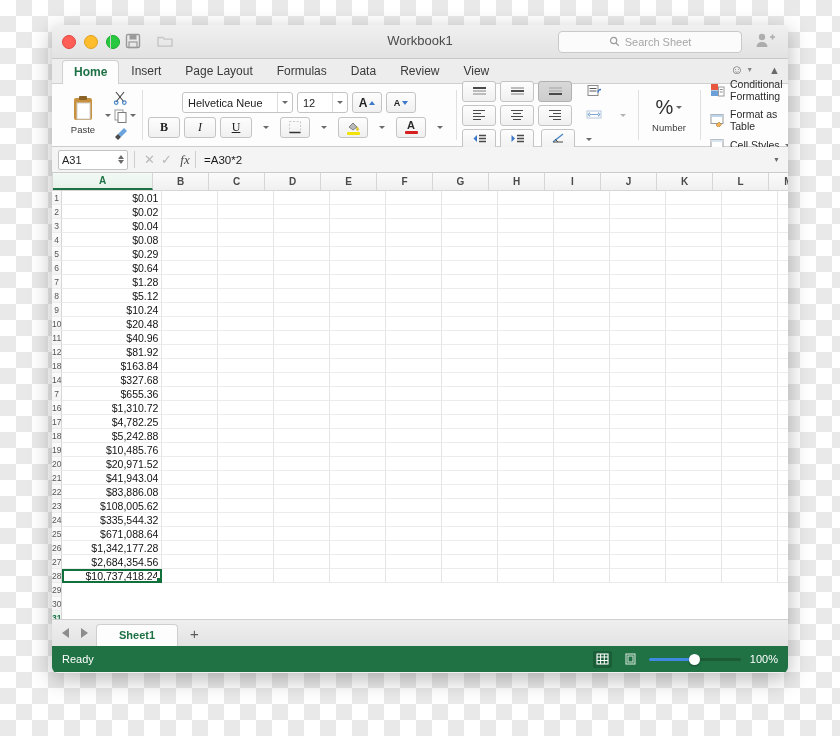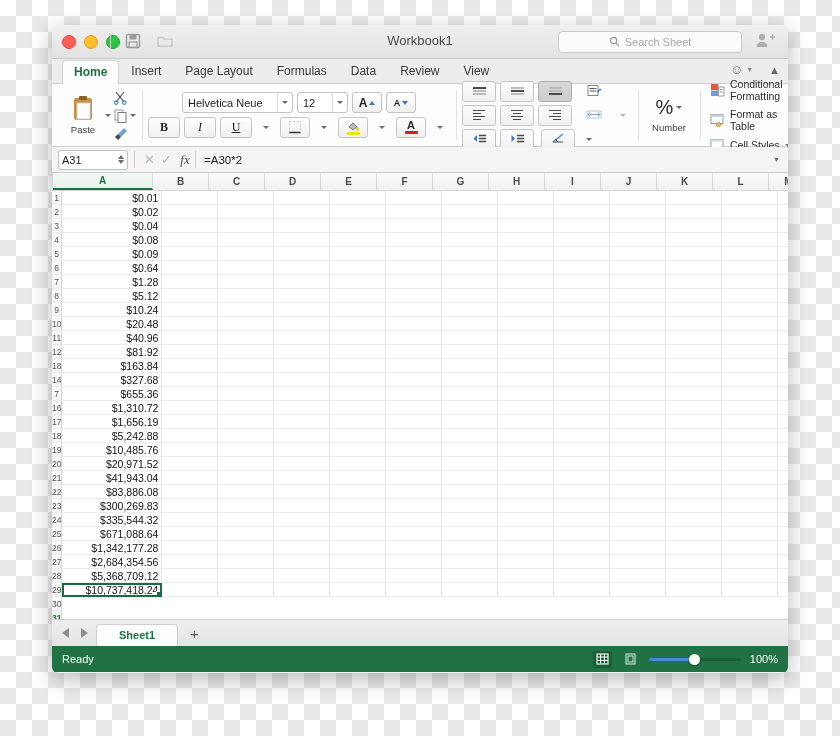--- a/index.html
+++ b/index.html
@@ -671,21 +671,21 @@
             <div class="cell" style="width: 56px;"></div>
             <div class="cell" style="width: 56px;"></div>
             <div class="cell" style="width: 56px;"></div>
             <div class="cell" style="width: 56px;"></div>
             <div class="cell" style="width: 56px;"></div>
             <div class="cell" style="width: 56px;"></div>
             <div class="cell" style="width: 56px;"></div>
             <div class="cell" style="width: 40px;"></div>
           </div>
           <div class="grow">
-            <div class="cell" style="width: 100px;">$0.09</div>
+            <div class="cell" style="width: 100px;">$0.29</div>
             <div class="cell" style="width: 56px;"></div>
             <div class="cell" style="width: 56px;"></div>
             <div class="cell" style="width: 56px;"></div>
             <div class="cell" style="width: 56px;"></div>
             <div class="cell" style="width: 56px;"></div>
             <div class="cell" style="width: 56px;"></div>
             <div class="cell" style="width: 56px;"></div>
             <div class="cell" style="width: 56px;"></div>
             <div class="cell" style="width: 56px;"></div>
             <div class="cell" style="width: 56px;"></div>
@@ -851,21 +851,21 @@
             <div class="cell" style="width: 56px;"></div>
             <div class="cell" style="width: 56px;"></div>
             <div class="cell" style="width: 56px;"></div>
             <div class="cell" style="width: 56px;"></div>
             <div class="cell" style="width: 56px;"></div>
             <div class="cell" style="width: 56px;"></div>
             <div class="cell" style="width: 56px;"></div>
             <div class="cell" style="width: 40px;"></div>
           </div>
           <div class="grow">
-            <div class="cell" style="width: 100px;">$1,656.19</div>
+            <div class="cell" style="width: 100px;">$4,782.25</div>
             <div class="cell" style="width: 56px;"></div>
             <div class="cell" style="width: 56px;"></div>
             <div class="cell" style="width: 56px;"></div>
             <div class="cell" style="width: 56px;"></div>
             <div class="cell" style="width: 56px;"></div>
             <div class="cell" style="width: 56px;"></div>
             <div class="cell" style="width: 56px;"></div>
             <div class="cell" style="width: 56px;"></div>
             <div class="cell" style="width: 56px;"></div>
             <div class="cell" style="width: 56px;"></div>
@@ -941,21 +941,21 @@
             <div class="cell" style="width: 56px;"></div>
             <div class="cell" style="width: 56px;"></div>
             <div class="cell" style="width: 56px;"></div>
             <div class="cell" style="width: 56px;"></div>
             <div class="cell" style="width: 56px;"></div>
             <div class="cell" style="width: 56px;"></div>
             <div class="cell" style="width: 56px;"></div>
             <div class="cell" style="width: 40px;"></div>
           </div>
           <div class="grow">
-            <div class="cell" style="width: 100px;">$300,269.83</div>
+            <div class="cell" style="width: 100px;">$108,005.62</div>
             <div class="cell" style="width: 56px;"></div>
             <div class="cell" style="width: 56px;"></div>
             <div class="cell" style="width: 56px;"></div>
             <div class="cell" style="width: 56px;"></div>
             <div class="cell" style="width: 56px;"></div>
             <div class="cell" style="width: 56px;"></div>
             <div class="cell" style="width: 56px;"></div>
             <div class="cell" style="width: 56px;"></div>
             <div class="cell" style="width: 56px;"></div>
             <div class="cell" style="width: 56px;"></div>
@@ -1002,35 +1002,20 @@
             <div class="cell" style="width: 56px;"></div>
             <div class="cell" style="width: 56px;"></div>
             <div class="cell" style="width: 56px;"></div>
             <div class="cell" style="width: 56px;"></div>
             <div class="cell" style="width: 56px;"></div>
             <div class="cell" style="width: 56px;"></div>
             <div class="cell" style="width: 40px;"></div>
           </div>
           <div class="grow">
             <div class="cell" style="width: 100px;">$2,684,354.56</div>
-            <div class="cell" style="width: 56px;"></div>
-            <div class="cell" style="width: 56px;"></div>
-            <div class="cell" style="width: 56px;"></div>
-            <div class="cell" style="width: 56px;"></div>
-            <div class="cell" style="width: 56px;"></div>
-            <div class="cell" style="width: 56px;"></div>
-            <div class="cell" style="width: 56px;"></div>
-            <div class="cell" style="width: 56px;"></div>
-            <div class="cell" style="width: 56px;"></div>
-            <div class="cell" style="width: 56px;"></div>
-            <div class="cell" style="width: 56px;"></div>
-            <div class="cell" style="width: 40px;"></div>
-          </div>
-          <div class="grow">
-            <div class="cell" style="width: 100px;">$5,368,709.12</div>
             <div class="cell" style="width: 56px;"></div>
             <div class="cell" style="width: 56px;"></div>
             <div class="cell" style="width: 56px;"></div>
             <div class="cell" style="width: 56px;"></div>
             <div class="cell" style="width: 56px;"></div>
             <div class="cell" style="width: 56px;"></div>
             <div class="cell" style="width: 56px;"></div>
             <div class="cell" style="width: 56px;"></div>
             <div class="cell" style="width: 56px;"></div>
             <div class="cell" style="width: 56px;"></div>

